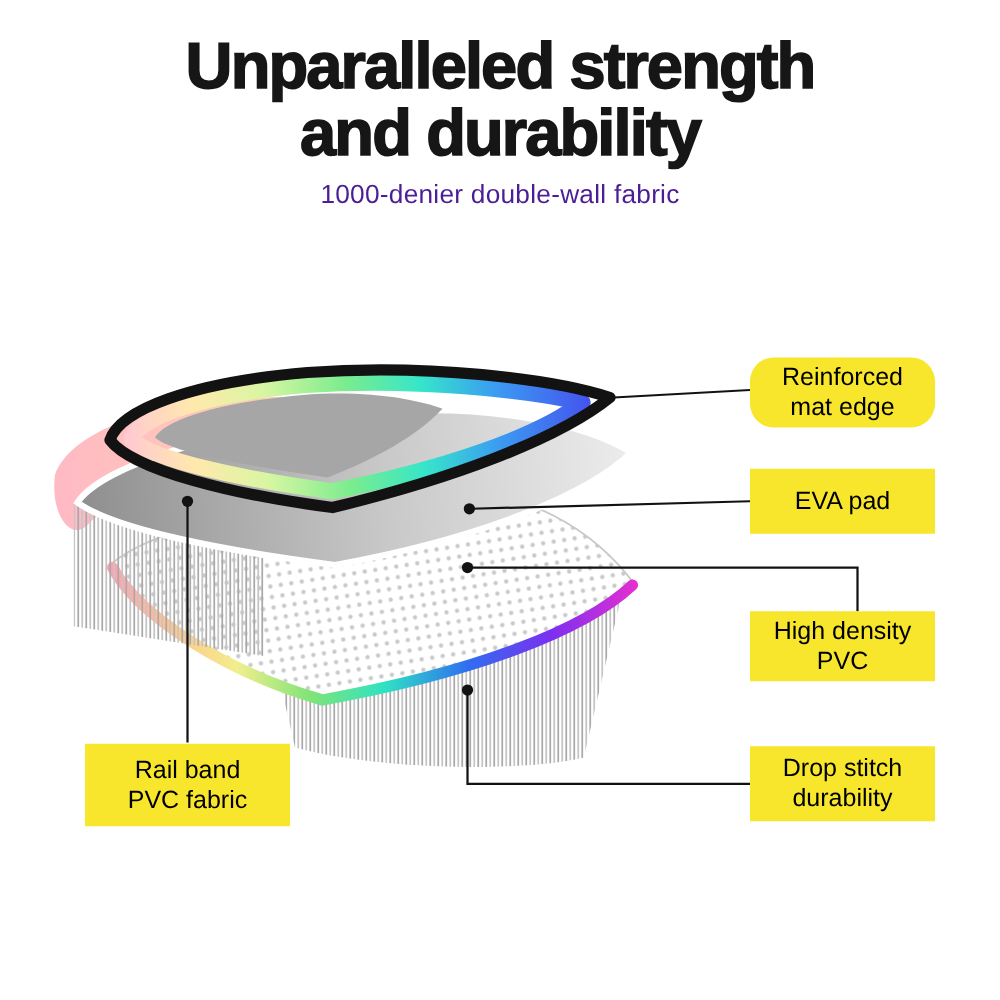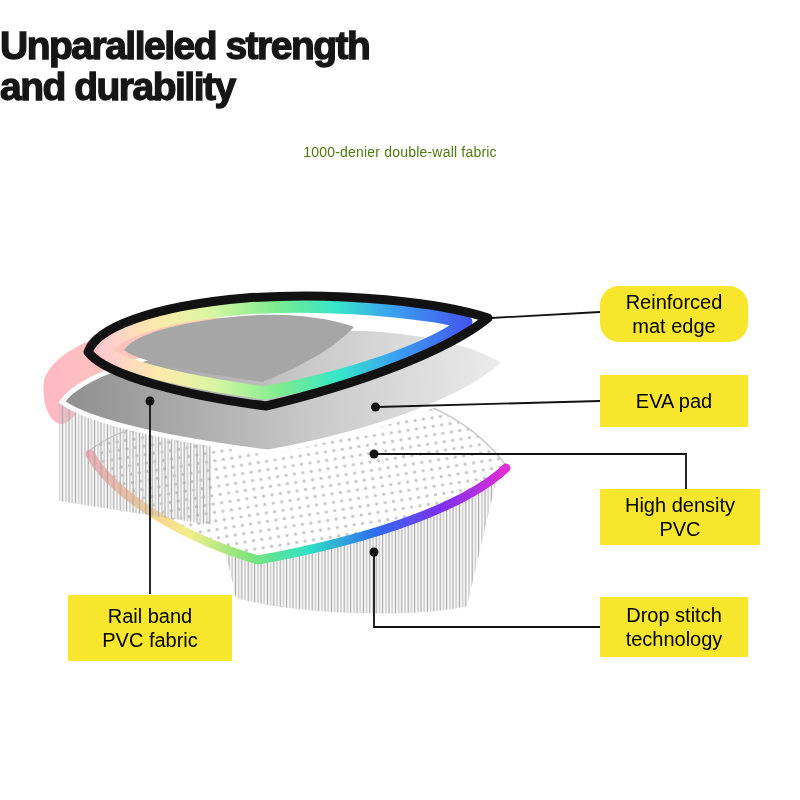--- a/index.html
+++ b/index.html
@@ -1,23 +1,23 @@
 <!DOCTYPE html>
 <html><head>
 <meta charset="utf-8">
 <style>
   html,body{margin:0;padding:0;}
   body{width:800px;height:800px;background:#ffffff;font-family:"Liberation Sans",sans-serif;}
   .page{position:relative;width:800px;height:800px;background:#ffffff;overflow:hidden;}
 
-  .title{position:absolute;top:26px;left:0;right:0;color:#161616;
-         font-size:39px;font-weight:800;line-height:1.04;letter-spacing:-1.5px;
+  .title{position:absolute;top:26px;left:0;right:0;text-align:center;color:#161616;
+         font-size:52px;font-weight:800;line-height:1.04;letter-spacing:-1.5px;
          -webkit-text-stroke:1.3px #161616;}
-  .subtitle{position:absolute;top:144px;left:0;right:0;text-align:center;color:#4d7c0f;
-            font-size:14px;font-weight:400;letter-spacing:0.2px;}
+  .subtitle{position:absolute;top:144px;left:0;right:0;text-align:center;color:#4c1d95;
+            font-size:21px;font-weight:400;letter-spacing:0.2px;}
 
   .diagram-svg{position:absolute;left:0;top:0;z-index:1;}
 
   .callout{position:absolute;background:#F7E62C;color:#000;z-index:3;
            display:flex;align-items:center;justify-content:center;
            text-align:center;font-size:20px;line-height:1.2;white-space:pre-line;}
 </style>
 </head>
 <body>
 
@@ -105,22 +105,22 @@
       <circle cx="374" cy="552" r="4.5" fill="#121212" stroke="none"></circle>
       <circle cx="150" cy="401" r="4.5" fill="#121212" stroke="none"></circle>
     </g>
   </svg>
 
   <div class="callout" style="left:600px;top:286px;width:148px;height:56px;border-radius:19px;">Reinforced
 mat edge</div>
 
   <div class="callout" style="left:600px;top:375px;width:148px;height:52px;text-align:right;">EVA pad</div>
 
-  <div class="callout" style="left:600px;top:489px;width:160px;height:56px;">High density
+  <div class="callout" style="left:600px;top:489px;width:148px;height:56px;">High density
 PVC</div>
 
   <div class="callout" style="left:600px;top:597px;width:148px;height:60px;">Drop stitch
-technology</div>
+durability</div>
 
   <div class="callout" style="left:68px;top:595px;width:164px;height:66px;">Rail band
 PVC fabric</div>
 
 </div>
 
 </body></html>

